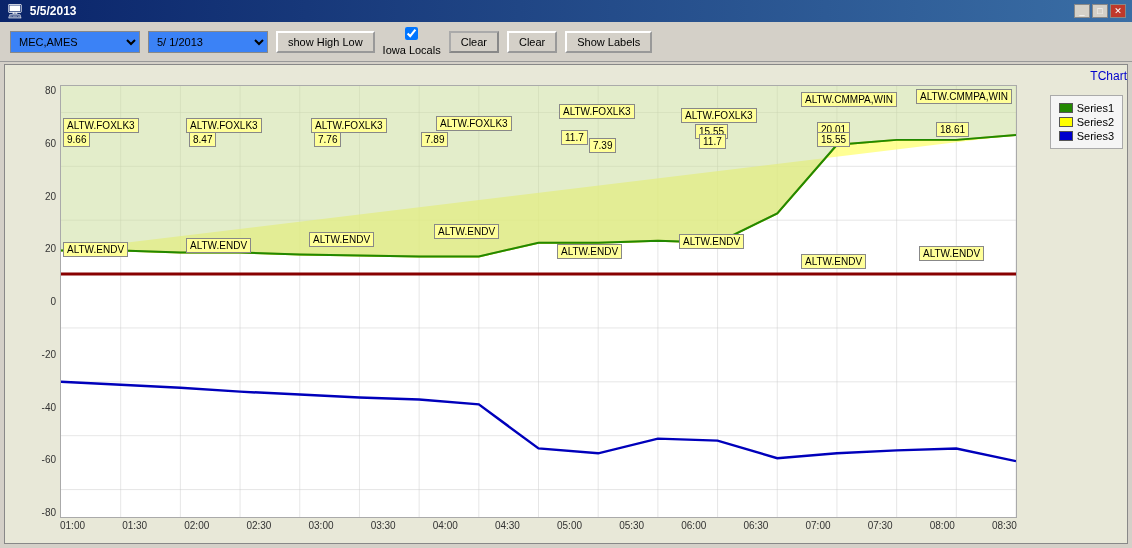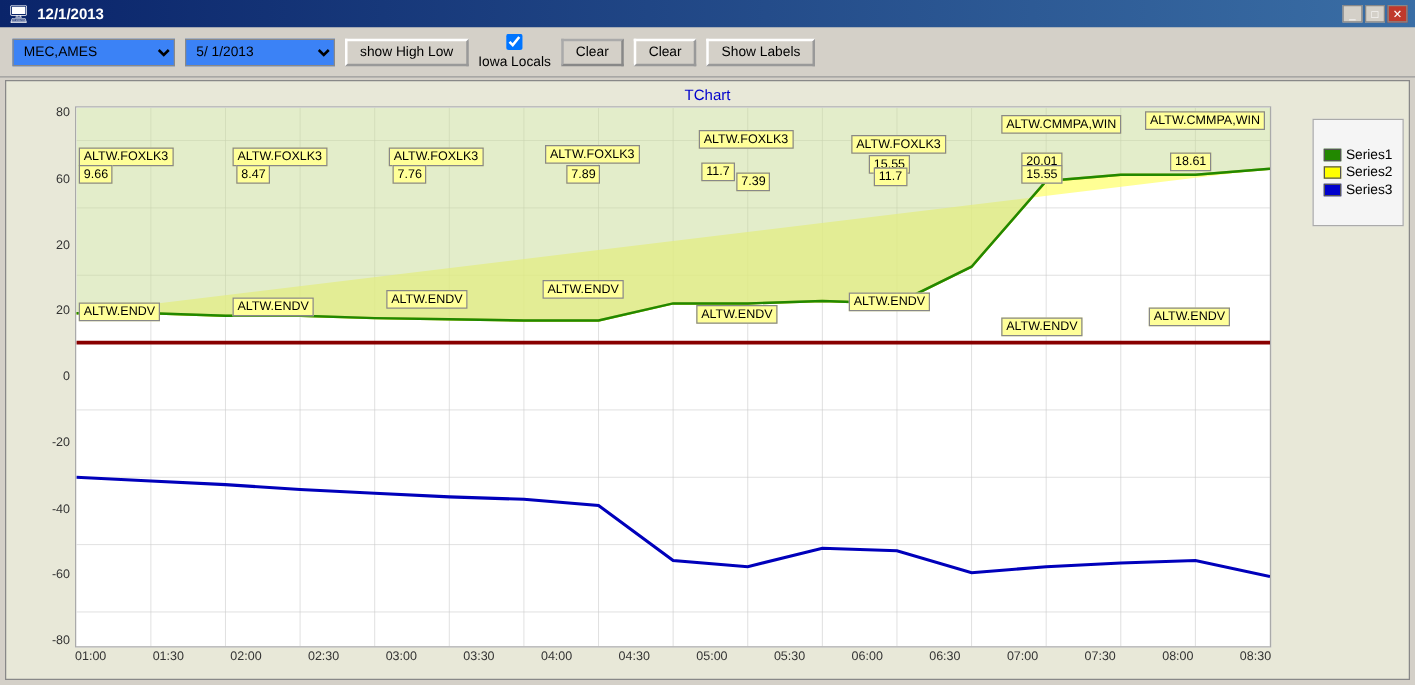--- a/index.html
+++ b/index.html
@@ -70,21 +70,21 @@
     }
     .chart-area {
       background: #e8e8d8;
       margin: 2px 4px;
       border: 1px solid #888;
       position: relative;
       height: 480px;
       overflow: hidden;
     }
     .chart-title {
-      text-align: center;
+      text-align: right;
       color: #0000cc;
       font-size: 12px;
       padding: 4px 0;
       position: absolute;
       width: 100%;
       top: 0;
     }
     .chart-inner {
       position: absolute;
       top: 20px;
@@ -121,21 +121,21 @@
       padding-top: 2px;
       font-size: 10px;
       color: #333;
     }
     .legend {
       position: absolute;
       right: 4px;
       top: 30px;
       background: #f5f5f5;
       border: 1px solid #aaa;
-      padding: 20px 8px;
+      padding: 4px 8px;
       font-size: 11px;
     }
     .legend-item {
       display: flex; align-items: center; gap: 4px; margin: 2px 0;
     }
     .legend-color {
       width: 14px; height: 10px; border: 1px solid #555;
     }
     
     .chart-svg {
@@ -153,21 +153,21 @@
       color: #000;
       white-space: nowrap;
       pointer-events: none;
     }
   </style>
 </head>
 <body>
 
 <div class="title-bar">
   <span class="title-bar-icon">🖥</span>
-  <span class="title-bar-text">12/1/2013</span>
+  <span class="title-bar-text">5/5/2013</span>
   <div class="title-bar-controls">
     <div class="title-btn">_</div>
     <div class="title-btn">□</div>
     <div class="title-btn close">✕</div>
   </div>
 </div>
 
 <div class="toolbar">
   <select class="toolbar-select-station">
     <option>MEC,AMES</option>
@@ -249,21 +249,21 @@
     <div class="data-label" style="left:375px;top:30px;">ALTW.FOXLK3</div>
     <div class="data-label" style="left:498px;top:18px;">ALTW.FOXLK3</div>
     <div class="data-label" style="left:620px;top:22px;">ALTW.FOXLK3</div>
 
     <div class="data-label" style="left:740px;top:6px;">ALTW.CMMPA,WIN</div>
     <div class="data-label" style="left:855px;top:3px;">ALTW.CMMPA,WIN</div>
 
     <div class="data-label" style="left:2px;top:46px;">9.66</div>
     <div class="data-label" style="left:128px;top:46px;">8.47</div>
     <div class="data-label" style="left:253px;top:46px;">7.76</div>
-    <div class="data-label" style="left:392px;top:46px;">7.89</div>
+    <div class="data-label" style="left:360px;top:46px;">7.89</div>
     <div class="data-label" style="left:500px;top:44px;">11.7</div>
     <div class="data-label" style="left:528px;top:52px;">7.39</div>
     <div class="data-label" style="left:634px;top:38px;">15.55</div>
     <div class="data-label" style="left:638px;top:48px;">11.7</div>
     <div class="data-label" style="left:756px;top:36px;">20.01</div>
     <div class="data-label" style="left:756px;top:46px;">15.55</div>
     <div class="data-label" style="left:875px;top:36px;">18.61</div>
 
     <div class="data-label" style="left:2px;top:156px;">ALTW.ENDV</div>
     <div class="data-label" style="left:125px;top:152px;">ALTW.ENDV</div>

